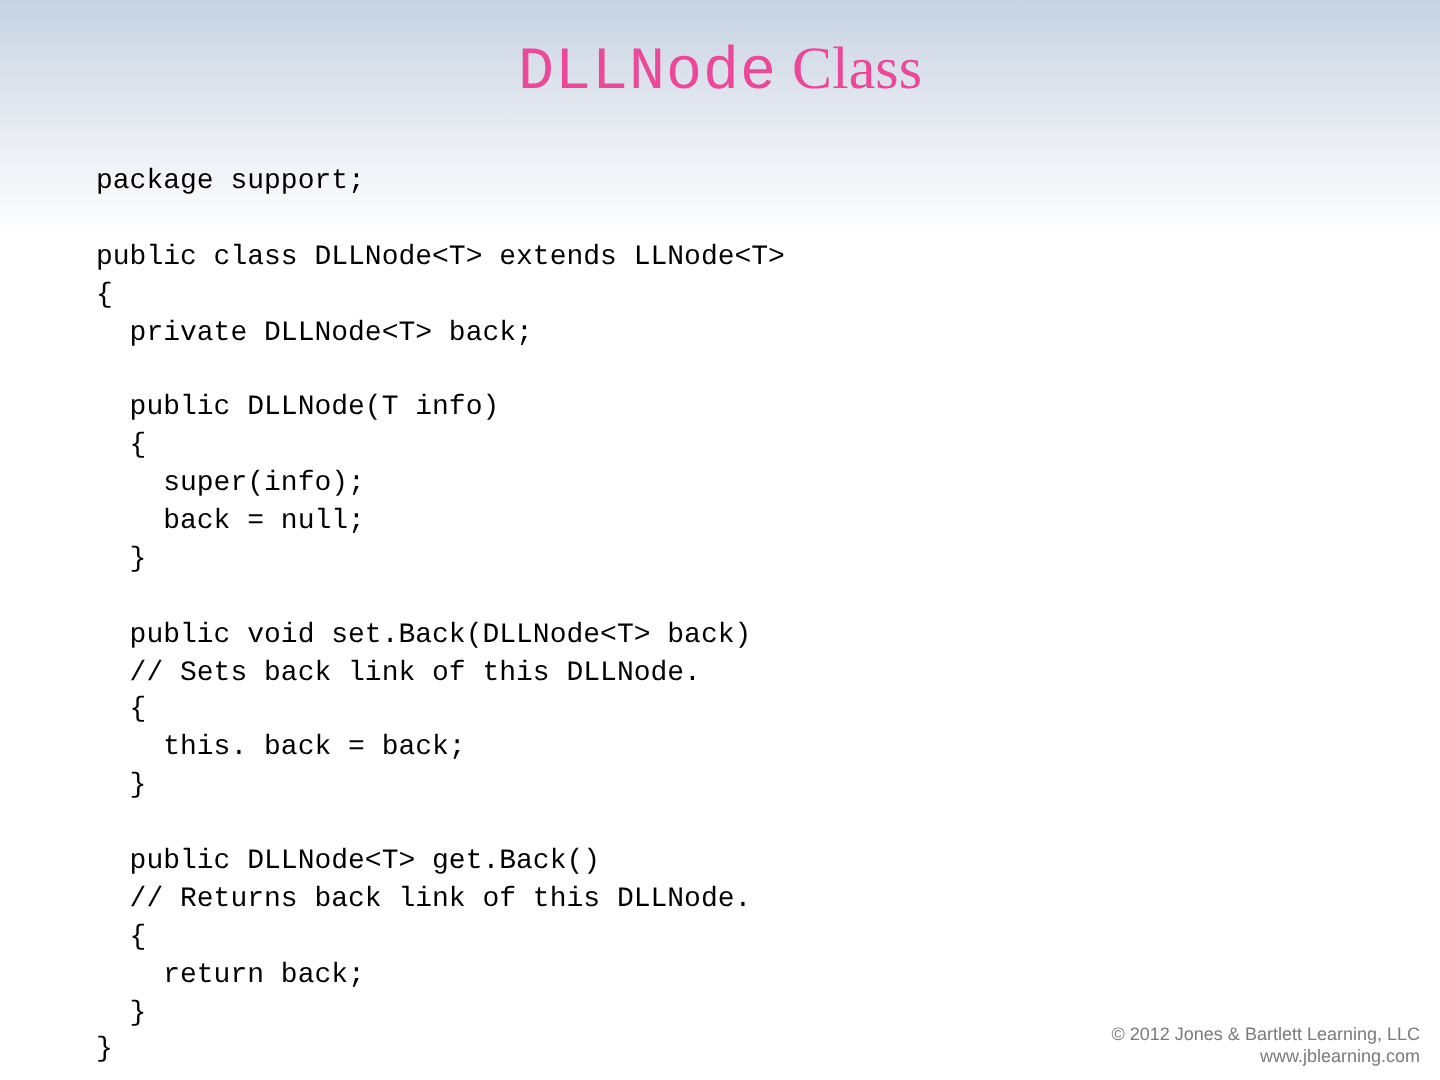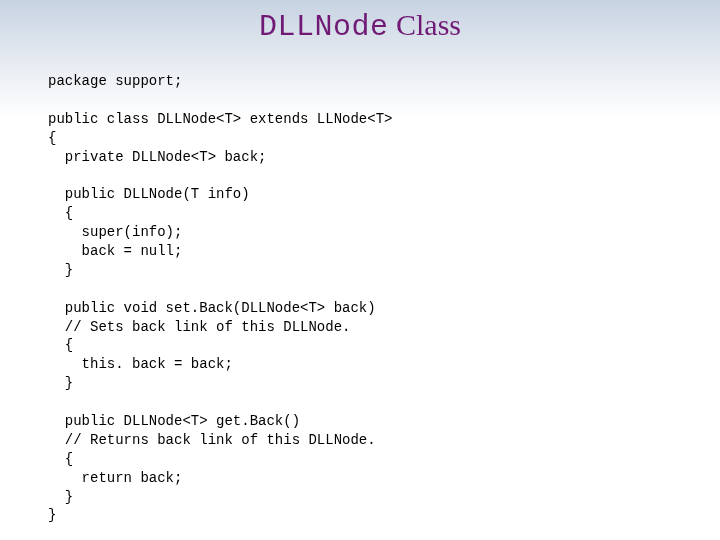--- a/index.html
+++ b/index.html
@@ -4,23 +4,23 @@
 <style>
   * { margin: 0; padding: 0; box-sizing: border-box; }
   html, body { width: 720px; height: 540px; overflow: hidden; }
   body {
     background: linear-gradient(to bottom, #c7d3e2 0%, #e8ecf2 12%, #ffffff 22%, #ffffff 100%);
     font-family: Georgia, 'Times New Roman', serif;
     position: relative;
   }
   .title {
     text-align: center;
-    padding-top: 8px;
+    padding-top: 18px;
     font-size: 30px;
-    color: #701a75;
+    color: #ec4899;
     font-weight: normal;
   }
   .title .mono {
     font-family: 'Courier New', Courier, monospace;
     letter-spacing: 0.5px;
   }
   .title .serif {
     font-family: Georgia, 'Times New Roman', serif;
   }
   .code {
@@ -68,13 +68,15 @@
   }
 
   public DLLNode&lt;T&gt; get.Back()
   // Returns back link of this DLLNode.
   {
     return back;
   }
 }</div>
 
 <div class="footer">
+  <div>© 2012 Jones &amp; Bartlett Learning, LLC</div>
+  <div>www.jblearning.com</div>
 </div>
 
 </body></html>

